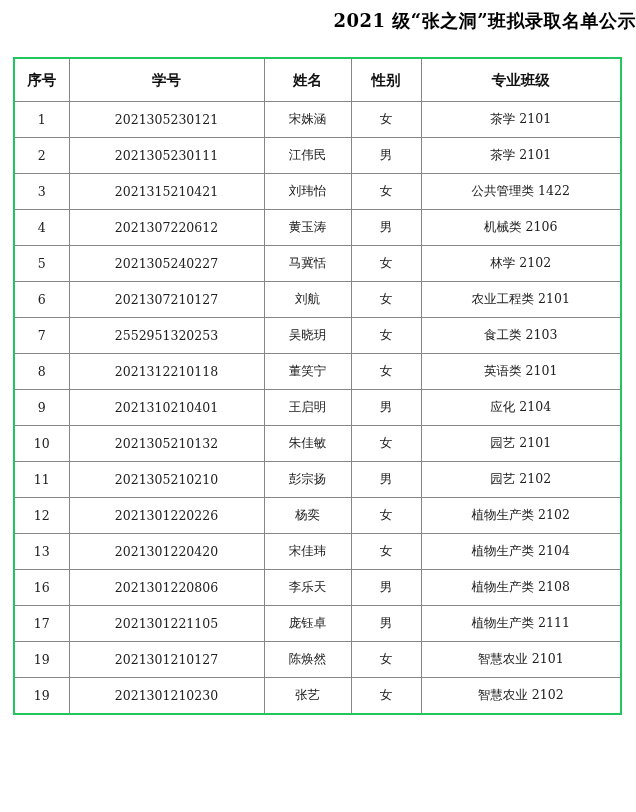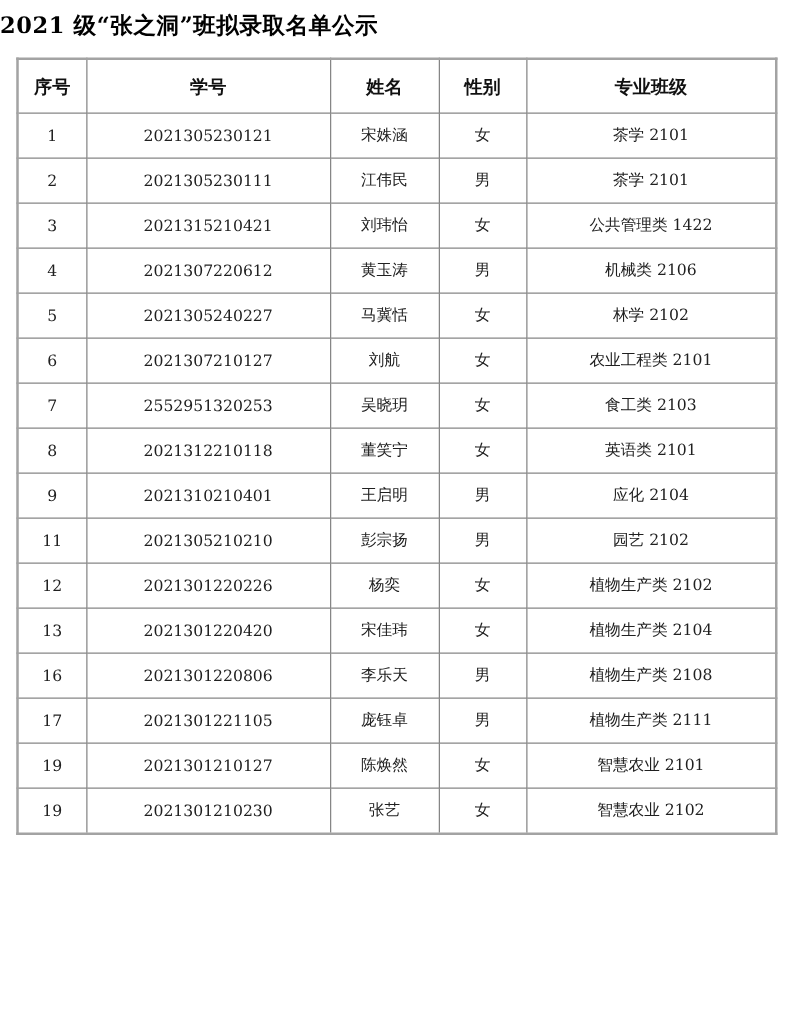--- a/index.html
+++ b/index.html
@@ -12,34 +12,34 @@
     width: 636px;
     height: 812px;
     background: #ffffff;
     font-family: "DejaVu Serif", "Liberation Serif", serif;
     color: #1a1a1a;
     box-sizing: border-box;
     padding-top: 8px;
     overflow: hidden;
   }
   .title {
-    margin: 0 0 12px 0;
-    text-align: left;
+    margin: 0 0 23px 0;
+    text-align: right;
     font-size: 18px;
     font-weight: bold;
     color: #000000;
     letter-spacing: 0.5px;
     line-height: 26px;
   }
   table.roster {
     border-collapse: collapse;
     table-layout: fixed;
     margin-left: 13px;
     width: 607px;
-    border: 2px solid #a3a3a3;
+    border: 2px solid #22c55e;
   }
   table.roster th,
   table.roster td {
     border: 1px solid #868686;
     text-align: center;
     vertical-align: middle;
     padding: 0 2px;
     overflow: hidden;
     white-space: nowrap;
   }
@@ -142,20 +142,27 @@
           <td>英语类 2101</td>
         </tr>
         <tr>
           <td>9</td>
           <td>2021310210401</td>
           <td>王启明</td>
           <td>男</td>
           <td>应化 2104</td>
         </tr>
         <tr>
+          <td>10</td>
+          <td>2021305210132</td>
+          <td>朱佳敏</td>
+          <td>女</td>
+          <td>园艺 2101</td>
+        </tr>
+        <tr>
           <td>11</td>
           <td>2021305210210</td>
           <td>彭宗扬</td>
           <td>男</td>
           <td>园艺 2102</td>
         </tr>
         <tr>
           <td>12</td>
           <td>2021301220226</td>
           <td>杨奕</td>

